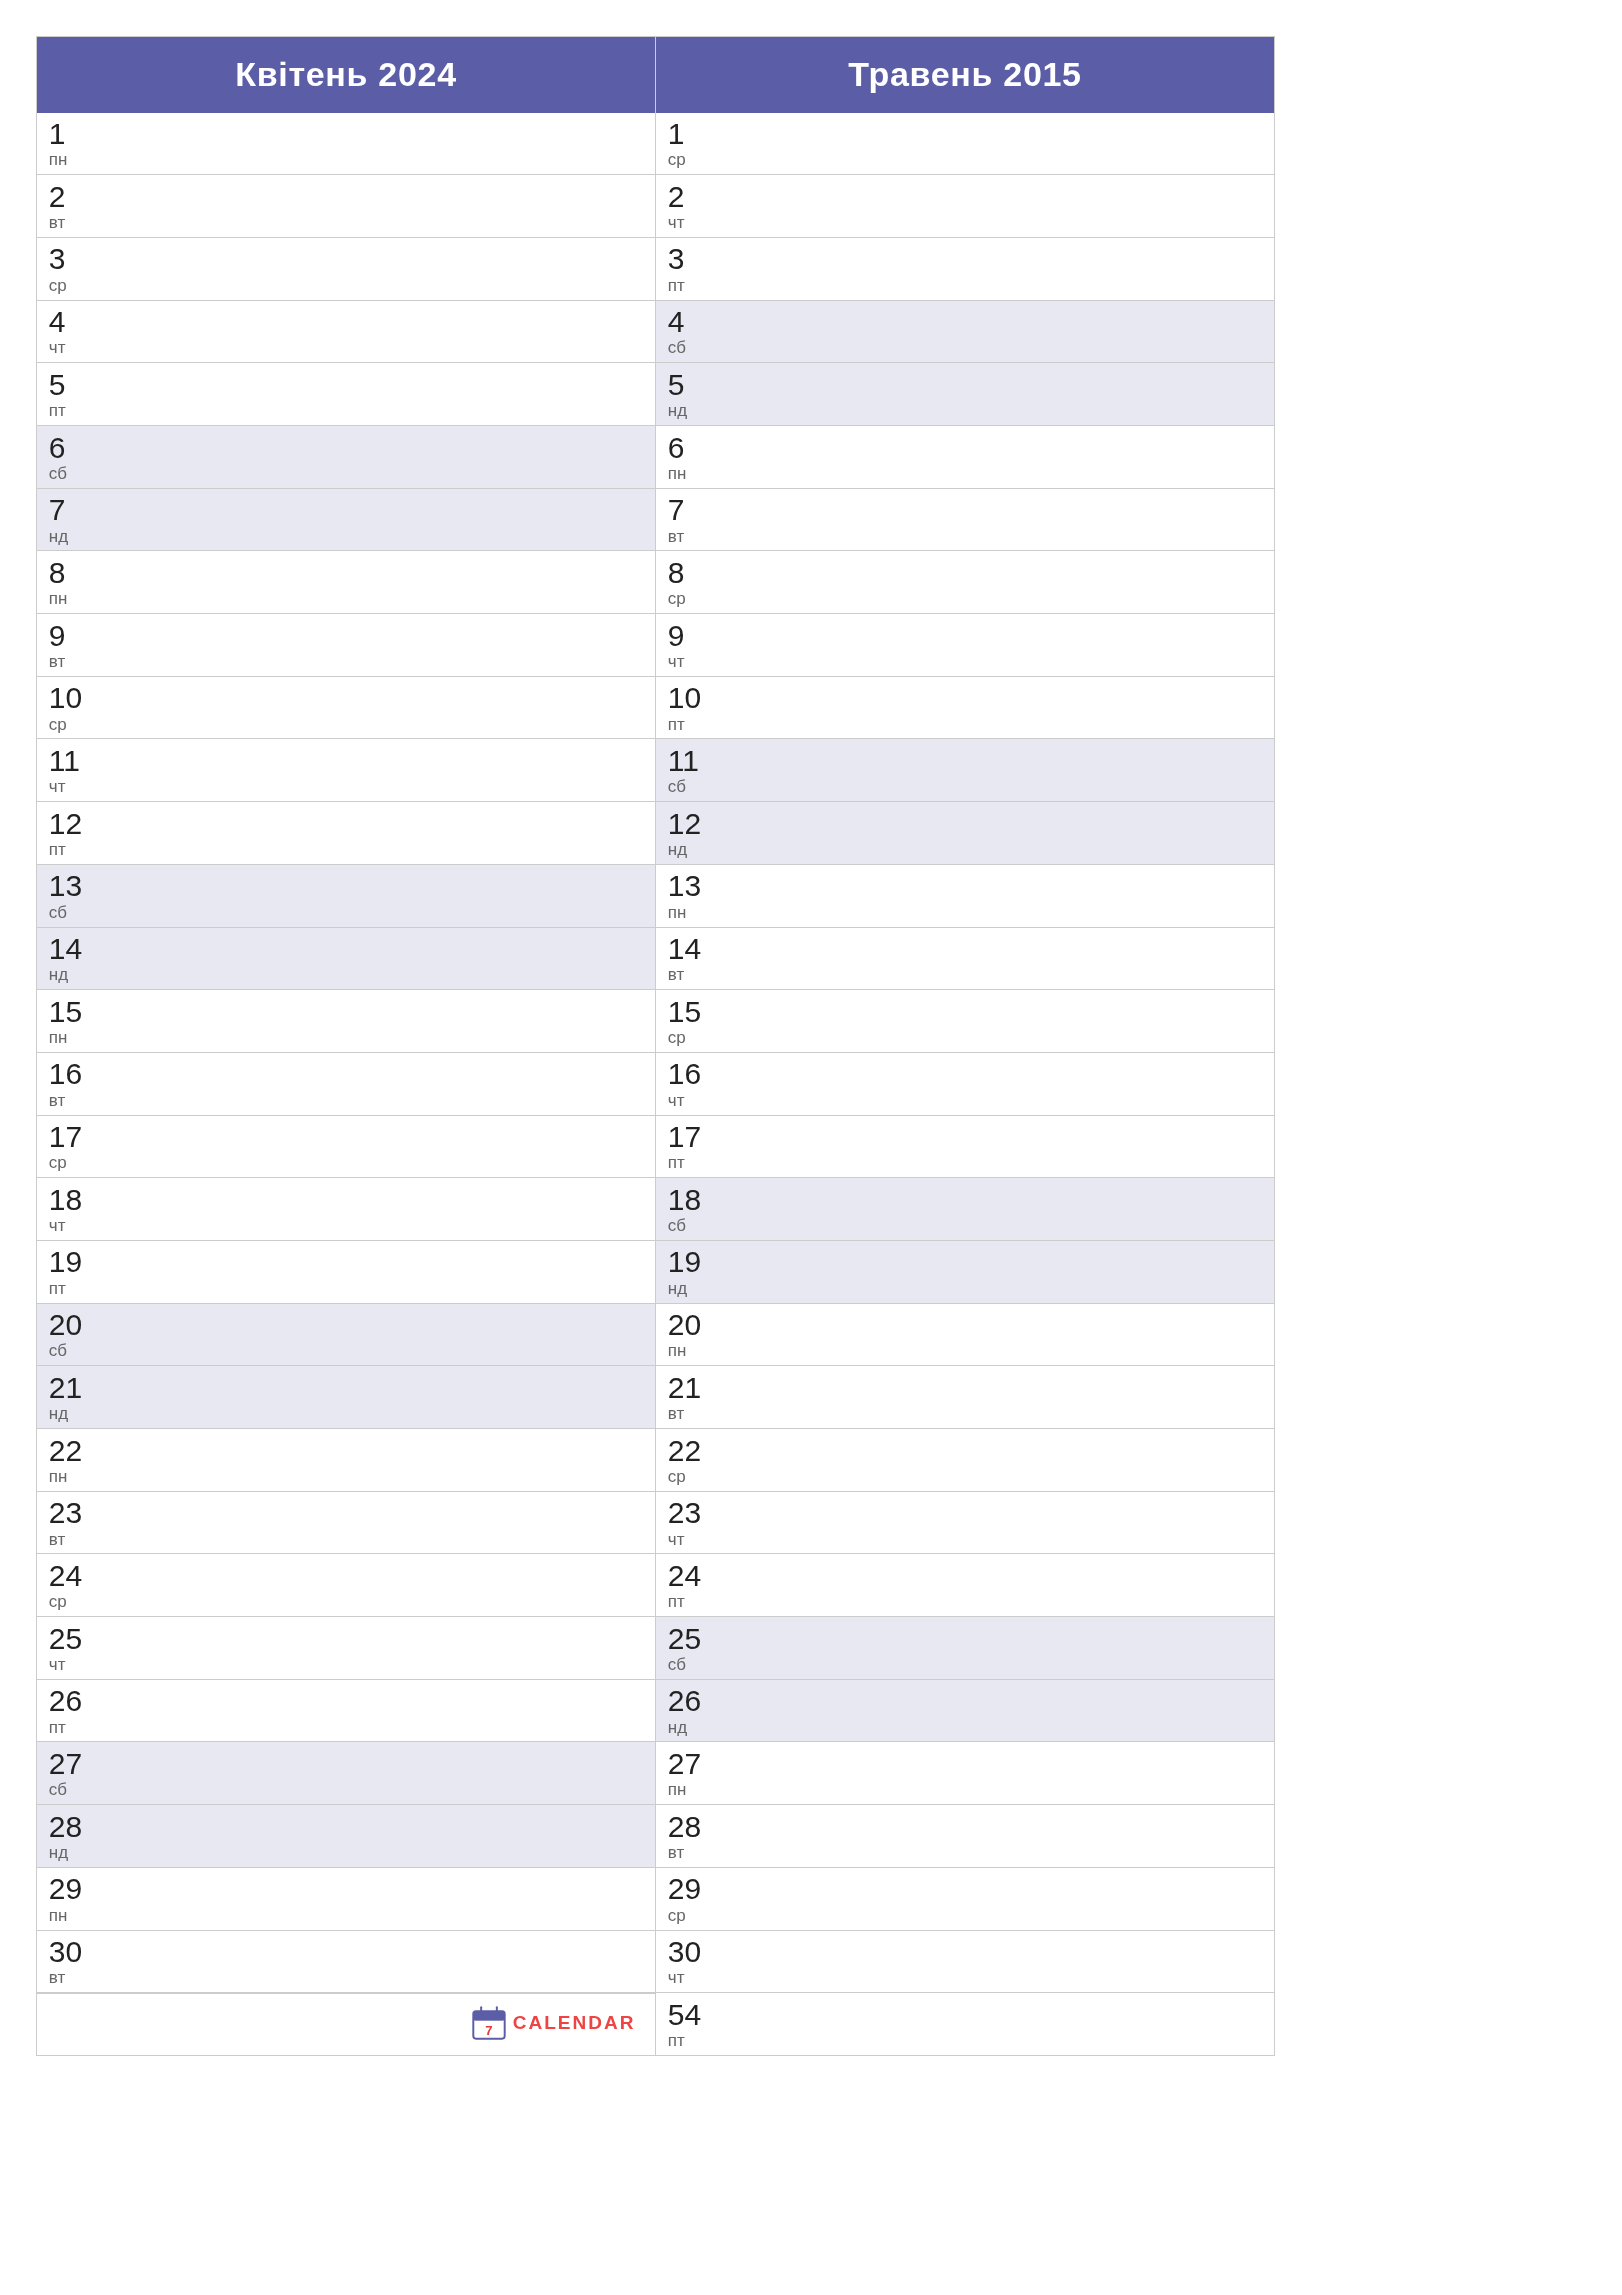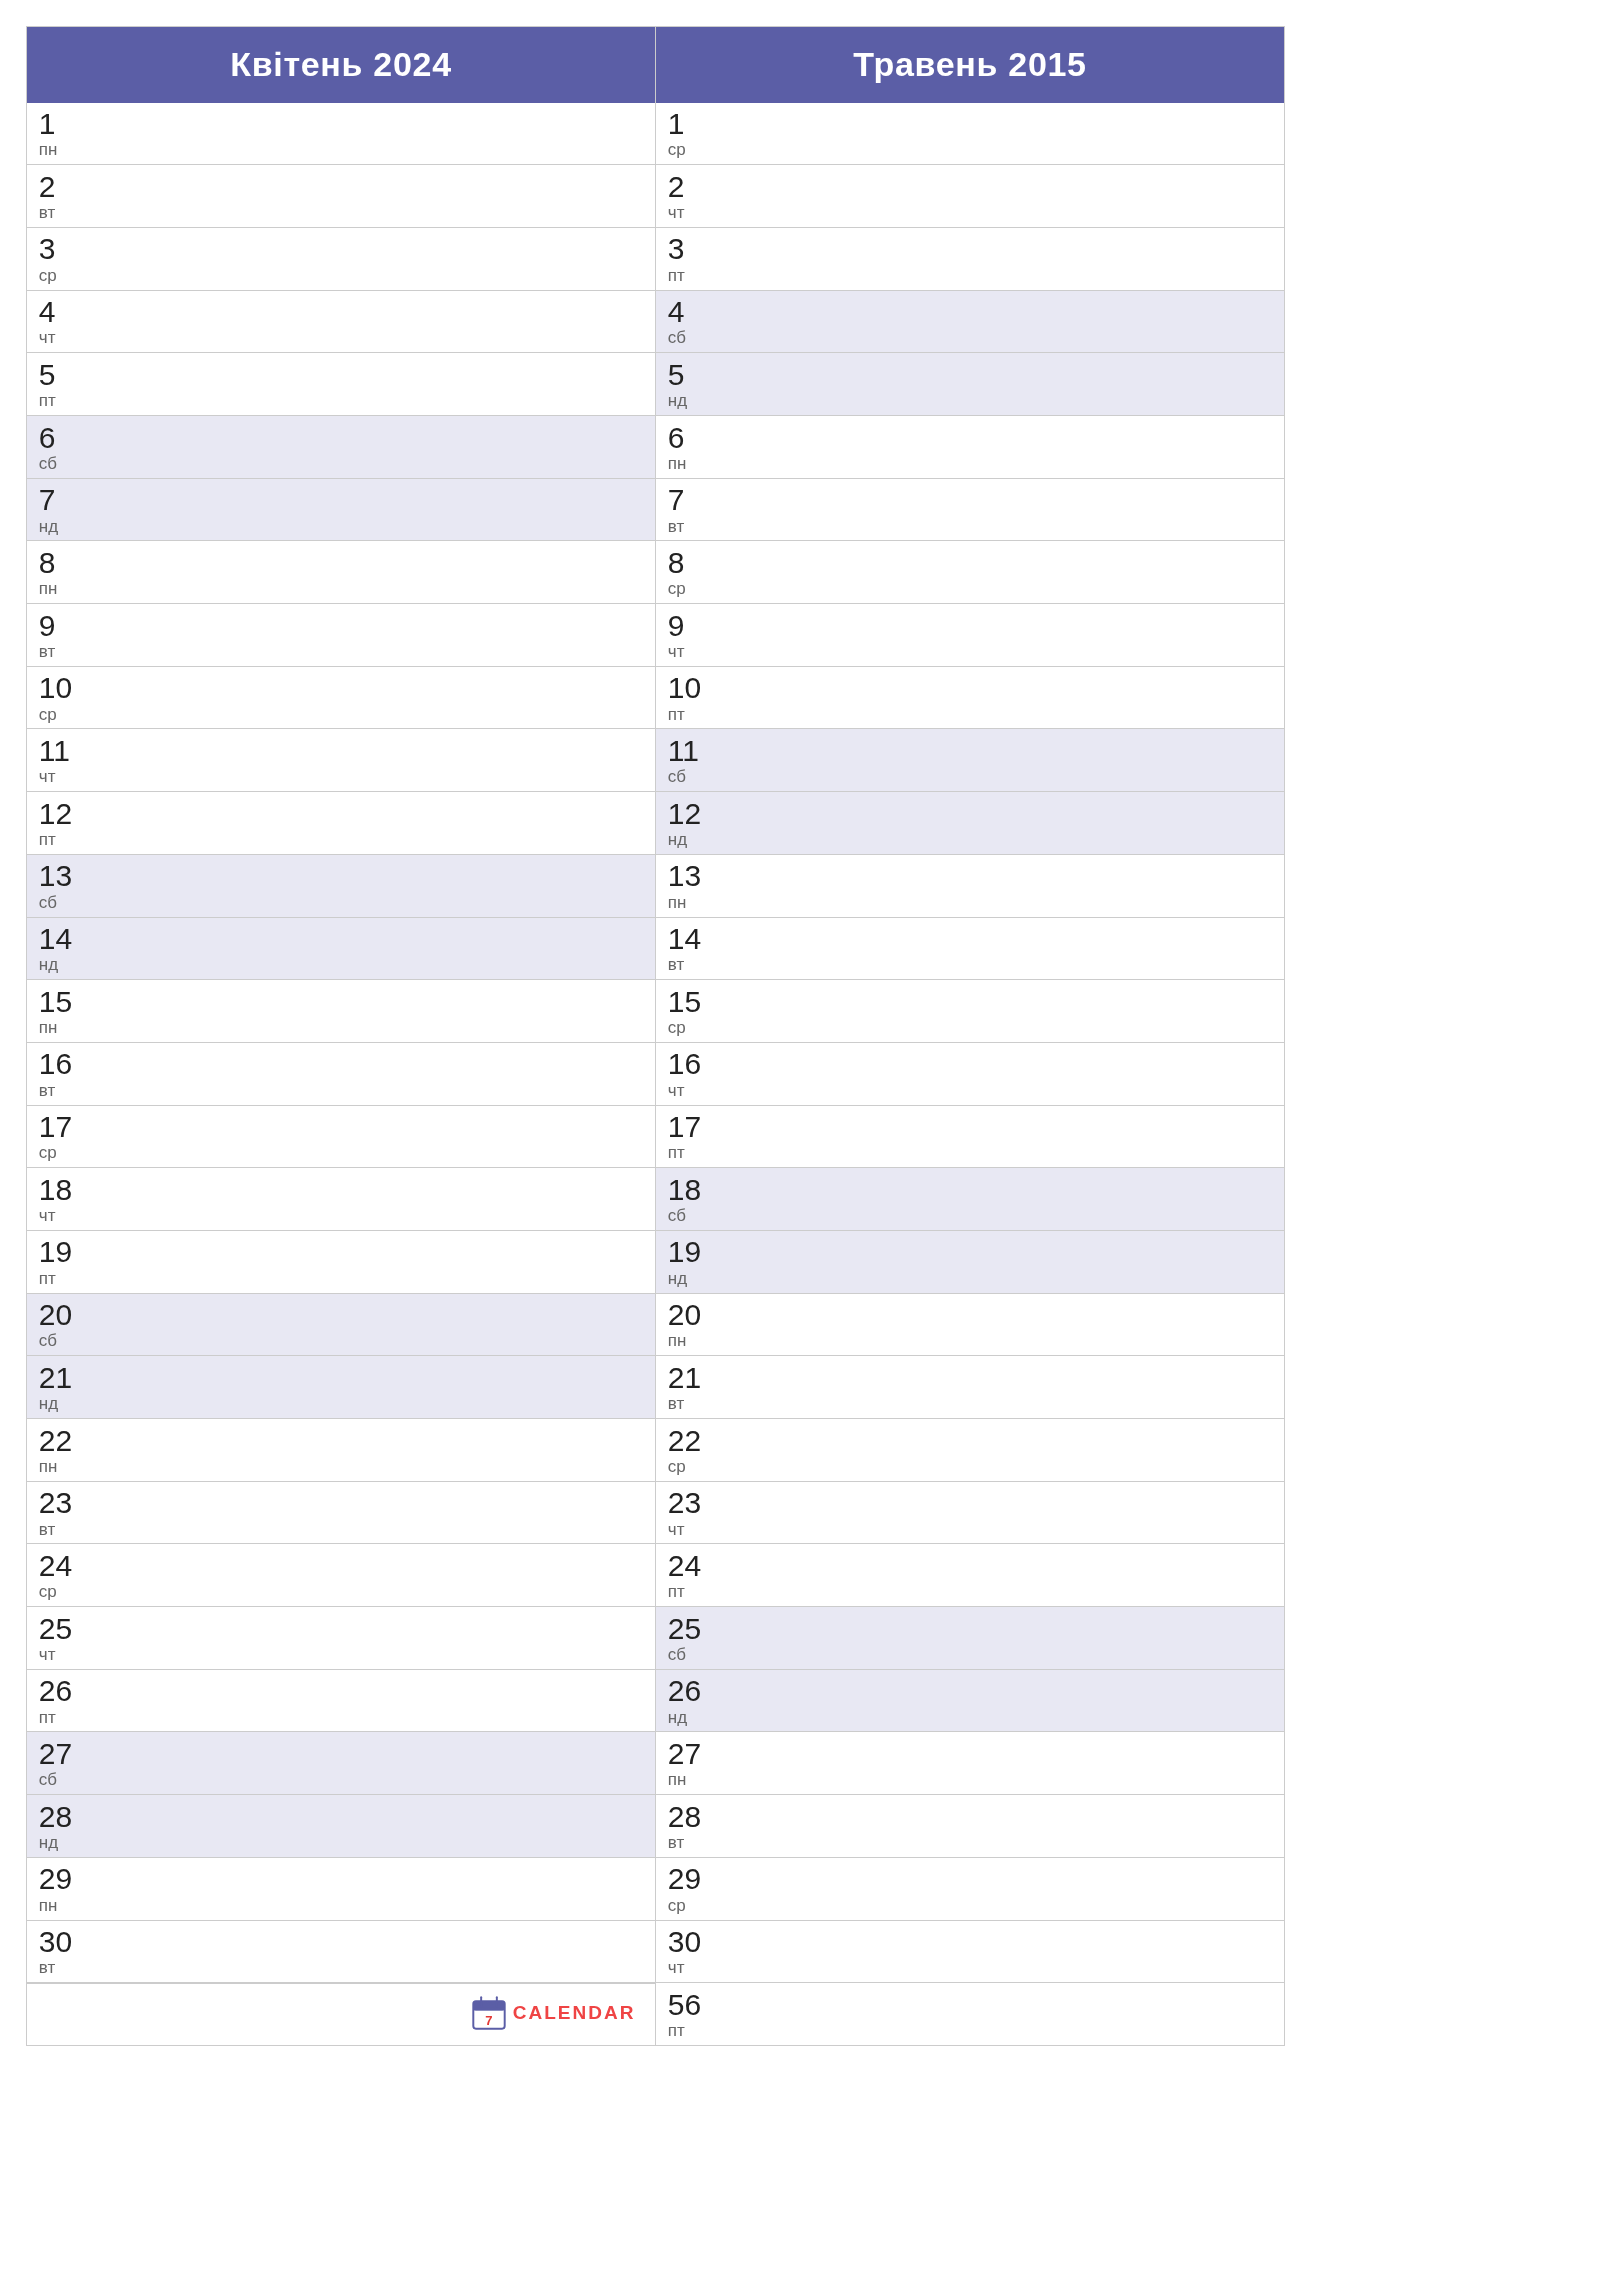--- a/index.html
+++ b/index.html
@@ -5,21 +5,21 @@
     * { margin: 0; padding: 0; box-sizing: border-box; }
     body {
       font-family: Arial, sans-serif;
       background: #fff;
       width: 1623px;
       min-height: 2295px;
     }
     .page {
       width: 1311px;
       min-height: 2295px;
-      padding: 26px;
+      padding: 36px;
       background: #fff;
     }
     .calendar-container {
       display: flex;
       width: 100%;
       border: 1px solid #ccc;
     }
     .calendar-half {
       flex: 1;
       border-right: 1px solid #ccc;
@@ -541,21 +541,21 @@
         </div>
         <div class="day-row normal">
           <div class="day-number-col">
             <div class="day-num">30</div>
             <div class="day-name">чт</div>
           </div>
           <div class="day-content"></div>
         </div>
         <div class="day-row normal">
           <div class="day-number-col">
-            <div class="day-num">56</div>
+            <div class="day-num">54</div>
             <div class="day-name">пт</div>
           </div>
           <div class="day-content"></div>
         </div>
       </div>
     </div>
 </div>
 
 
 </body></html>

